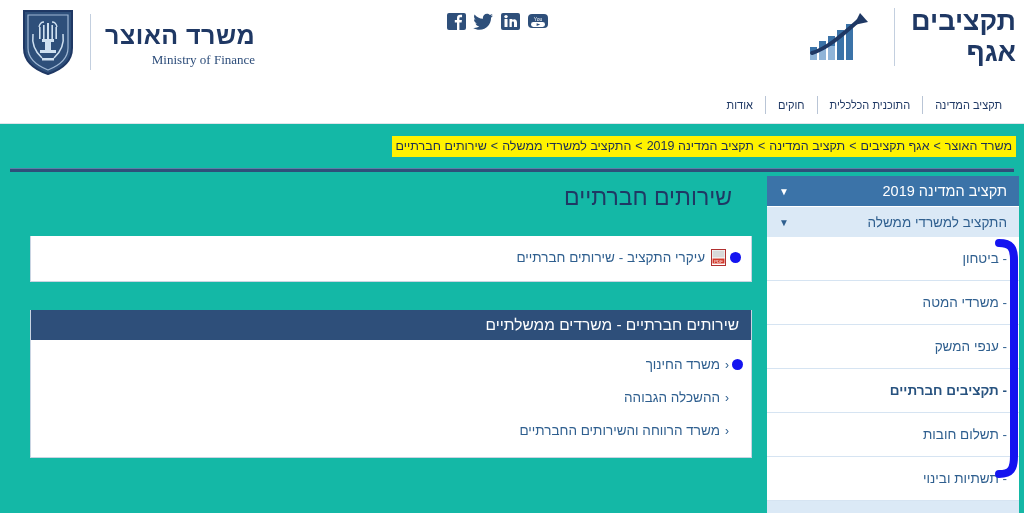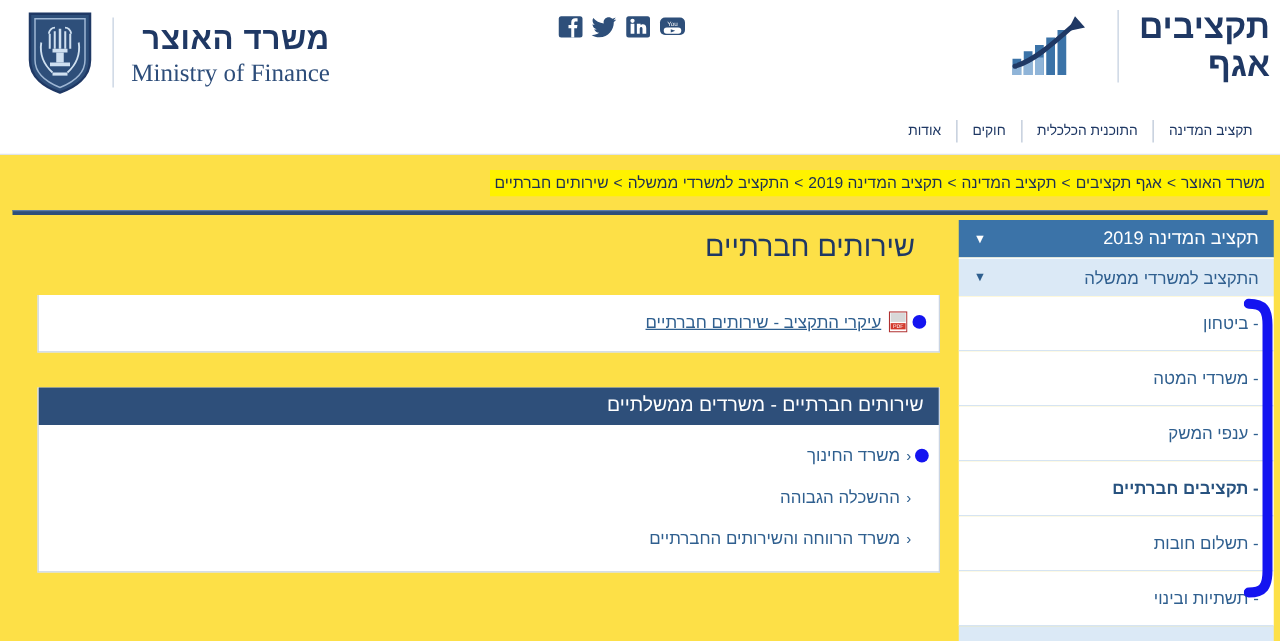--- a/index.html
+++ b/index.html
@@ -6,21 +6,21 @@
   html, body {
     margin: 0; padding: 0;
     width: 1024px; height: 513px;
     overflow: hidden;
     background: #ffffff;
     font-family: "Liberation Sans", "DejaVu Sans", sans-serif;
   }
   #page {
     position: relative;
     width: 1024px; height: 513px;
-    background: #fde047;
+    background: #14b8a6;
     direction: rtl;
   }
 
   
   .header {
     position: absolute; top: 0; left: 0;
     width: 1024px; height: 88px;
     background: #ffffff;
   }
   
@@ -39,21 +39,21 @@
     width: 1px; height: 56px;
     background: #c3cfdf;
     margin: 0 14px;
   }
   .mof-text { text-align: right; line-height: 1.05; padding-top: 4px; }
   .mof-he {
     font-size: 25px; font-weight: bold; color: #1f3864;
     letter-spacing: 0.5px;
   }
   .mof-en {
-    font-size: 20px; color: #2d4d7a; margin-top: 5px;
+    font-size: 13px; color: #2d4d7a; margin-top: 5px;
     font-family: "Liberation Serif", "DejaVu Serif", serif;
   }
 
   
   .social {
     position: absolute; top: 10px; left: 446px;
     display: flex; gap: 5px; align-items: flex-start;
   }
   .social .ic {
     width: 22px; height: 22px;
@@ -218,21 +218,21 @@
     color: #2f5f8f;
   }
   .file-row .cursor-dot {
     width: 11px; height: 11px; border-radius: 50%;
     background: #1414f0;
     margin-left: 4px; margin-right: 2px;
     flex: none;
   }
   .pdf-ic { width: 15px; height: 17px; margin-left: 6px; flex: none; }
   .pdf-ic svg { display: block; }
-  .file-label { cursor: pointer; text-decoration: underline; }
+  .file-label { cursor: pointer; }
 
   .link-row {
     display: flex; align-items: center;
     justify-content: flex-start;
     padding: 9px 8px 9px 0;
     font-size: 13.5px;
     color: #2f5f8f;
   }
   .link-row .cursor-dot {
     width: 11px; height: 11px; border-radius: 50%;

